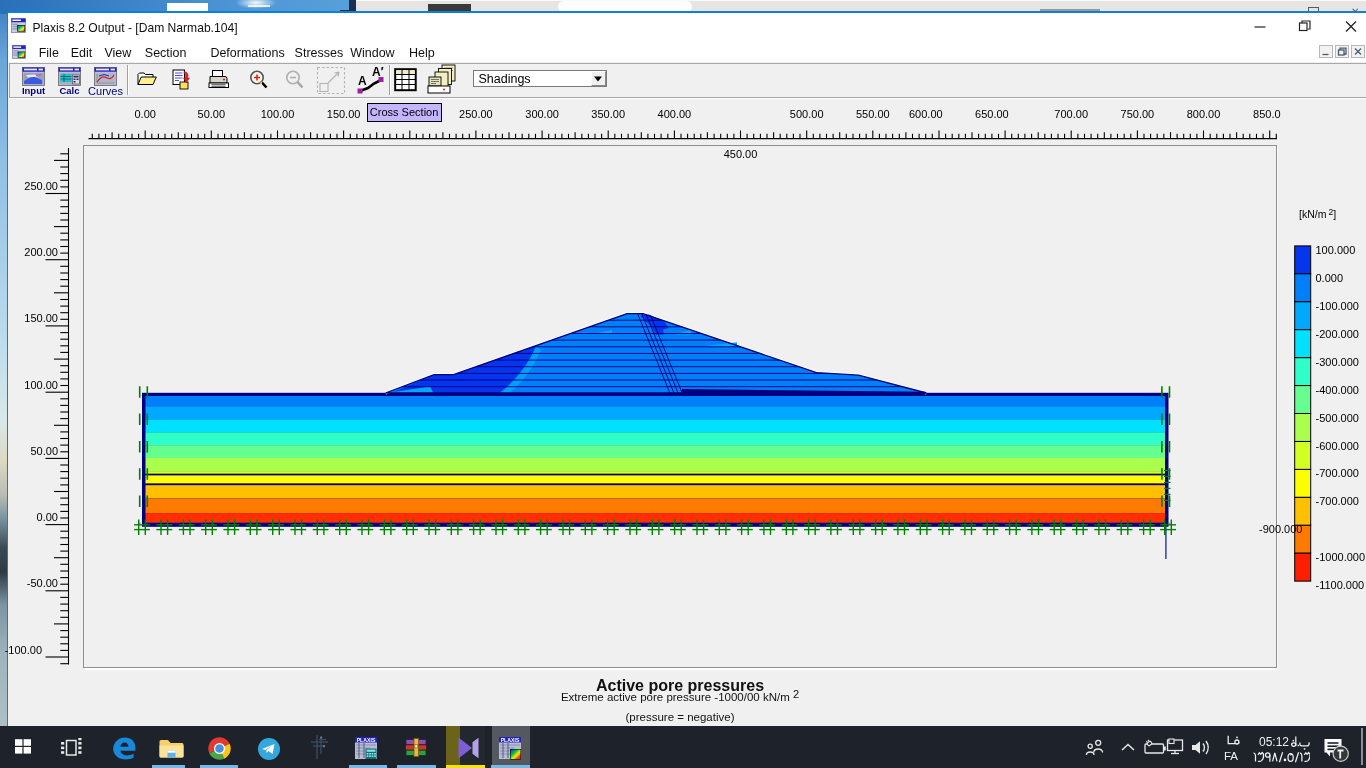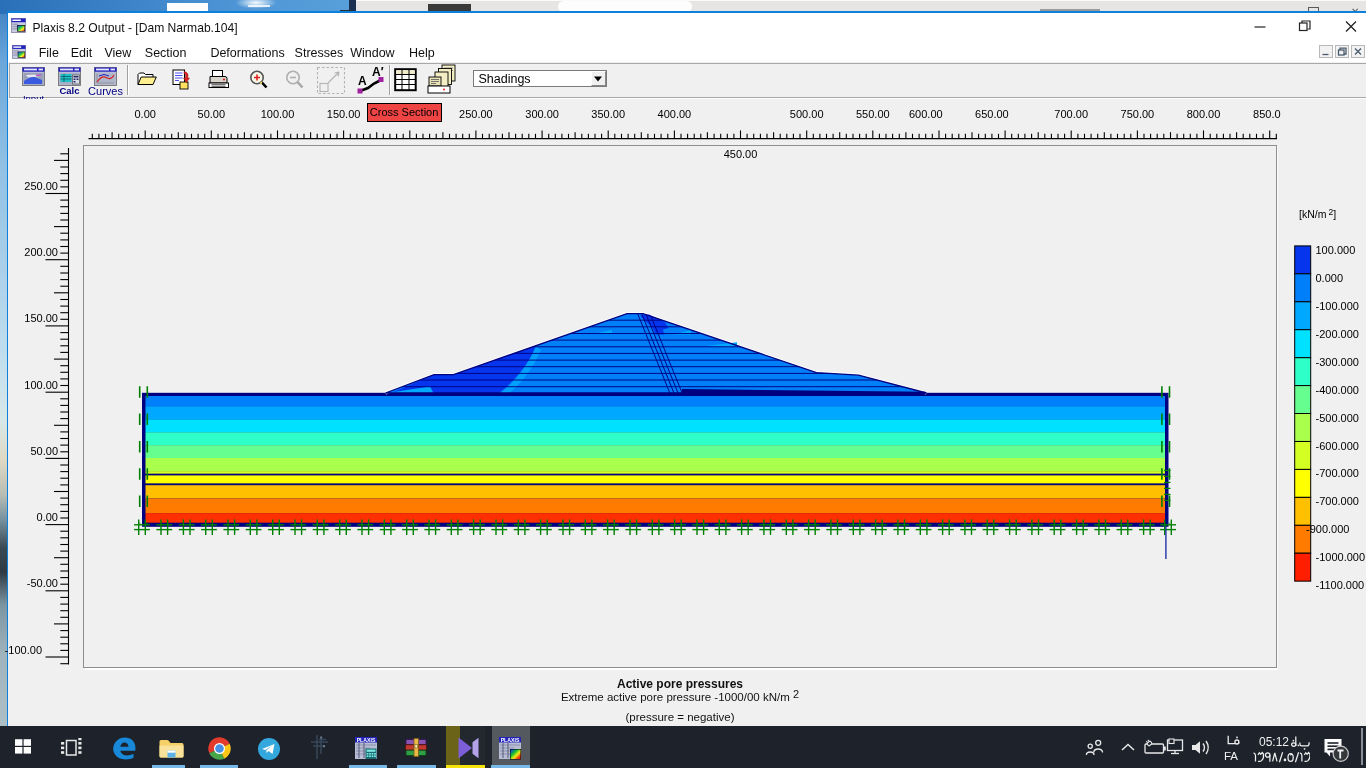--- a/index.html
+++ b/index.html
@@ -119,21 +119,21 @@
 <rect x="0.5" y="0.5" width="22" height="4.2" fill="#2222bb"></rect>
 <g fill="#e8e8ff">
           <rect x="2" y="1.6" width="13" height="1.8"></rect>
           <rect x="16.5" y="1.6" width="4.5" height="1.8"></rect>
         </g>
 <rect x="1.5" y="6" width="20" height="11.5" fill="#9aa0b8"></rect>
 <path d="M2 14 L10 9 L20 13 L20 17 L2 17 Z" fill="#3a5ae0"></path>
 <path d="M4 8 L13 7.5 L16 9.5 L6 10.5 Z" fill="#e8e8f0"></path>
 <path d="M14 8.5 L19 7.8" stroke="#d040d0" stroke-width="1"></path>
       </svg>
-<div class="abs" style="left:14.5px;top:84.5px;width:38px;text-align:center;font-size:9.5px;font-weight:normal;color:#000080;margin-top:8px;">Input</div>
+<div class="abs" style="left:14.5px;top:84.5px;width:38px;text-align:center;font-size:9.5px;font-weight:bold;color:#000080;">Input</div>
 <svg class="abs" style="left:57.5px;top:66.5px;" width="23" height="19" viewBox="0 0 23 19">
 <rect x="0.5" y="0.5" width="22" height="18" fill="#b8bcd6" stroke="#666" stroke-width="0.8"></rect>
 <rect x="0.5" y="0.5" width="22" height="4.2" fill="#2222bb"></rect>
 <g fill="#e8e8ff">
           <rect x="2" y="1.6" width="13" height="1.8"></rect>
           <rect x="16.5" y="1.6" width="4.5" height="1.8"></rect>
         </g>
 <rect x="1.5" y="6" width="20" height="11.5" fill="#a8aec4"></rect>
 <rect x="2.5" y="7" width="11" height="8" fill="#20c0c8"></rect>
 <g stroke="#085a60" stroke-width="0.8">
@@ -830,31 +830,31 @@
 <div class="lbl" style="left:1315.5px;top:243.9px;">100.000</div>
 <div class="lbl" style="left:1315.5px;top:271.8px;">0.000</div>
 <div class="lbl" style="left:1315.5px;top:299.8px;">-100.000</div>
 <div class="lbl" style="left:1315.5px;top:327.7px;">-200.000</div>
 <div class="lbl" style="left:1315.5px;top:355.7px;">-300.000</div>
 <div class="lbl" style="left:1315.5px;top:383.6px;">-400.000</div>
 <div class="lbl" style="left:1315.5px;top:411.5px;">-500.000</div>
 <div class="lbl" style="left:1315.5px;top:439.5px;">-600.000</div>
 <div class="lbl" style="left:1315.5px;top:467.4px;">-700.000</div>
 <div class="lbl" style="left:1315.5px;top:495.4px;">-700.000</div>
-<div class="lbl" style="left:1306px;top:523.3px;">-900.000</div>
+<div class="lbl" style="left:1259px;top:523.3px;">-900.000</div>
 <div class="lbl" style="left:1315.5px;top:551.2px;">-1000.000</div>
 <div class="lbl" style="left:1315.5px;top:579.2px;">-1100.000</div>
     </div>
 <div id="caption">
-      <div class="abs" style="left:380px;top:676.5px;width:600px;text-align:center;font-size:12px;font-weight:bold;color:#111;">Active pore pressures</div>
+      <div class="abs" style="left:380px;top:676.5px;width:600px;text-align:center;font-size:16px;font-weight:bold;color:#111;">Active pore pressures</div>
       <div class="abs" style="left:380px;top:691.2px;width:600px;text-align:center;font-size:11.5px;color:#111;">Extreme active pore pressure -1000/00 kN/m <span style="font-size:11px;position:relative;top:-3.5px;">2</span></div>
       <div class="abs" style="left:380px;top:710.5px;width:600px;text-align:center;font-size:11.5px;color:#111;">(pressure = negative)</div>
     </div>
 <div id="tooltip">
-      <div class="abs" style="left:366.6px;top:103.2px;width:75px;height:19px;background:#ef4444;white-space:nowrap;border:1px solid #000;box-sizing:border-box;font-size:11px;color:#000;text-align:center;line-height:17px;">Cross Section</div>
+      <div class="abs" style="left:366.6px;top:103.2px;width:75px;height:19px;background:#c4b5fd;white-space:nowrap;border:1px solid #000;box-sizing:border-box;font-size:11px;color:#000;text-align:center;line-height:17px;">Cross Section</div>
     </div>
 <div id="taskbar">
       <div class="abs" style="left:0;top:725.8px;width:1366px;height:42.2px;background:#1d222b;"></div>
 <svg class="abs" style="left:14px;top:737px;" width="18" height="18" viewBox="0 0 18 18">
 <g fill="#fdfdfd">
           <rect x="1" y="2.2" width="7.4" height="6.6"></rect>
           <rect x="9.6" y="2.2" width="7.4" height="6.6"></rect>
 <rect x="1" y="10" width="7.4" height="6.6"></rect>
           <rect x="9.6" y="10" width="7.4" height="6.6"></rect>
         </g>

